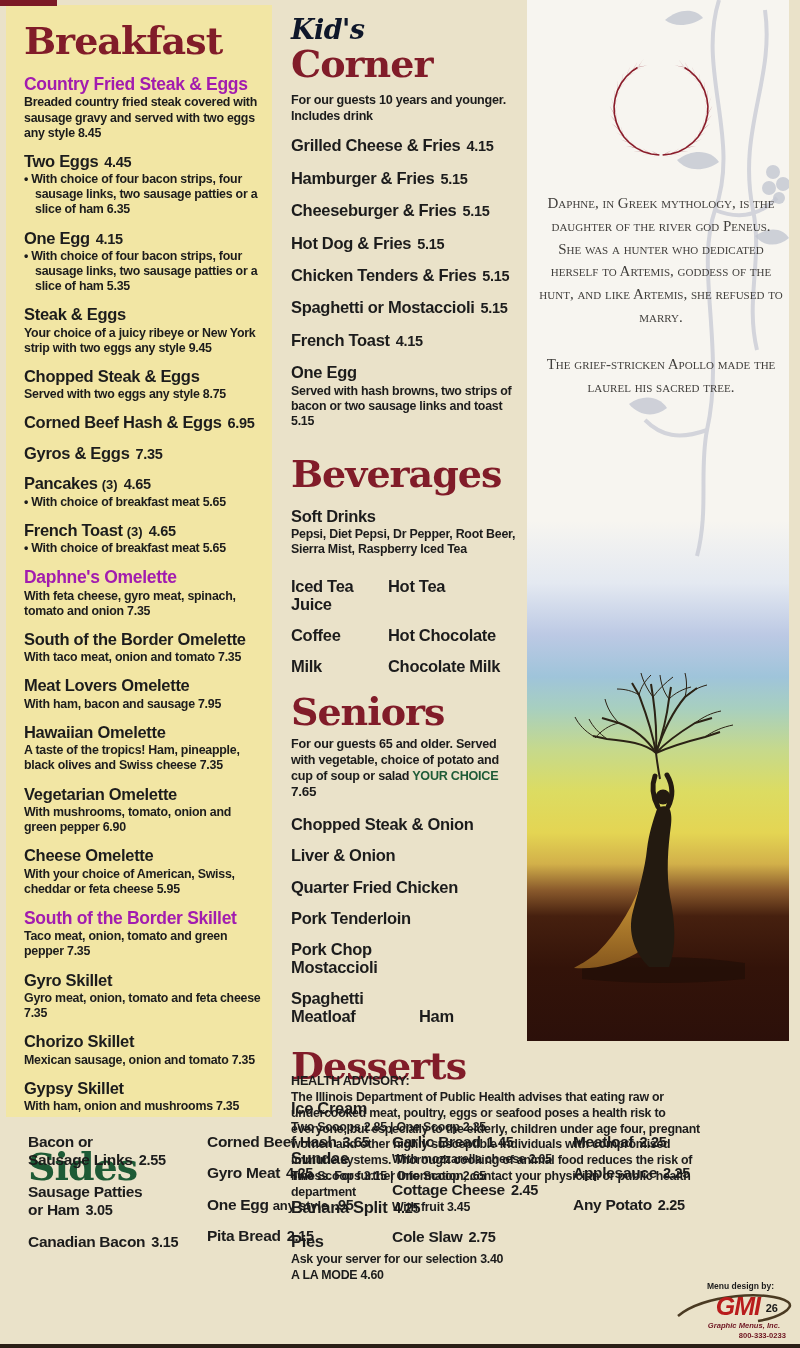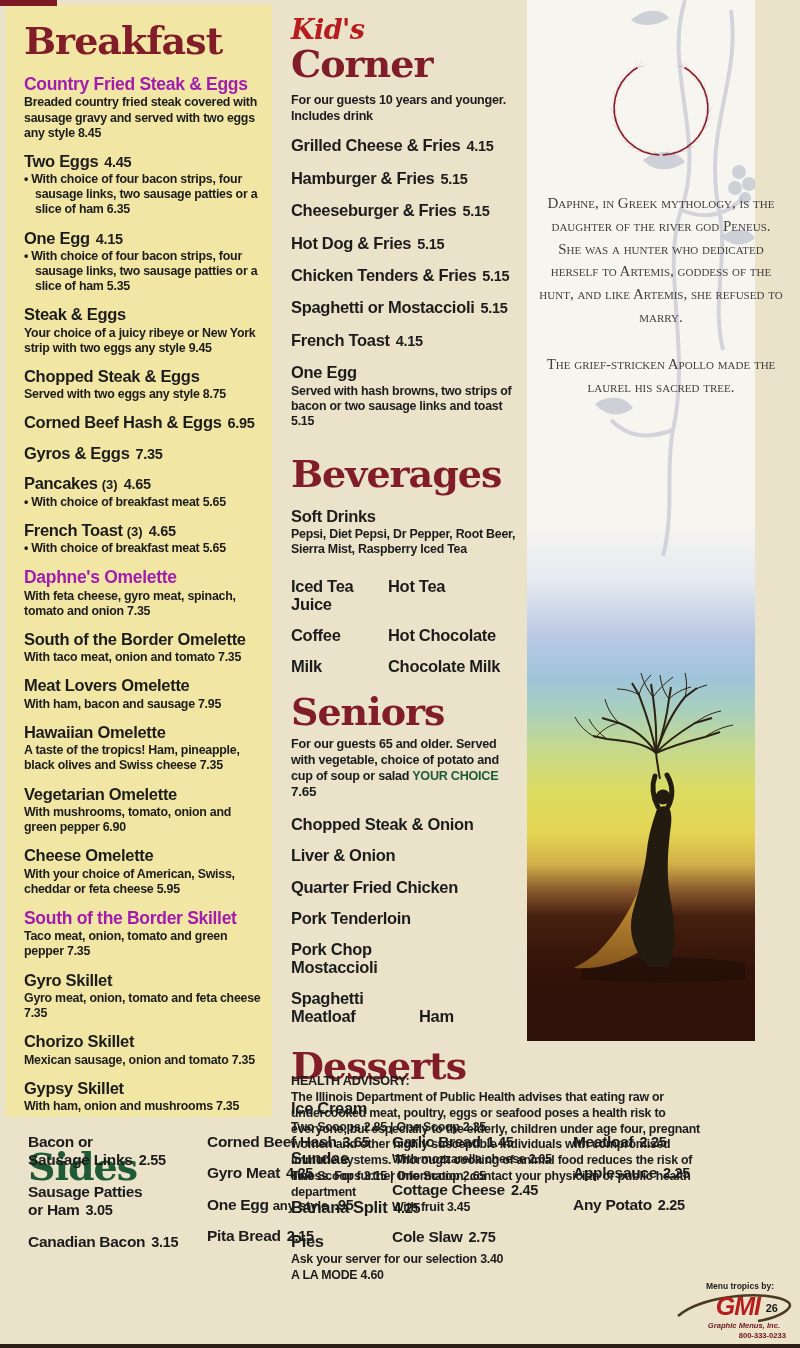--- a/index.html
+++ b/index.html
@@ -1,20 +1,20 @@
 <!DOCTYPE html>
 <html><head>
 <meta charset="utf-8">
 <style>
   html,body{margin:0;padding:0;background:#d8d0b8;}
   .page{position:relative;width:800px;height:1348px;background:#eae2c9;overflow:hidden;
         font-family:"Liberation Sans",sans-serif;color:#1c1c1c;}
   
   .yellow-panel{position:absolute;left:6px;top:5px;width:266px;height:1112px;background:#f2e6a4;}
-  .right-panel{position:absolute;left:527px;top:0;width:228px;height:1041px;
+  .right-panel{position:absolute;left:527px;top:0;width:262px;height:1041px;
     background:linear-gradient(180deg,
       #f7f5f0 0%,#f7f5f0 50%,
       #e4e9f1 56%,#bcc9e4 61%,#9fc4da 65%,#a7cfc0 68%,
       #c6d98c 72%,#dcdc62 76%,#e4d553 80%,#d2b04a 83%,
       #8a5a2c 85.5%,#46200f 88%,#331309 93%,#2c100a 100%);}
   .top-mark{position:absolute;left:0;top:0;width:57px;height:6px;background:#7c1a26;}
   .bottom-edge{position:absolute;left:0;bottom:0;width:100%;height:4px;background:#2b1f16;}
 
   
   .slab{font-family:"DejaVu Serif",serif;font-weight:700;color:#811c29;letter-spacing:-1px;line-height:1;margin:0;}
@@ -31,21 +31,21 @@
   .mi-head{line-height:1.15;}
   .mi-name{font-weight:700;font-size:16.5px;letter-spacing:-0.3px;white-space:pre-line;}
   .mi-name.green{color:#a21caf;font-size:17.5px;}
   .mi-note{font-weight:700;font-size:13px;margin-left:4px;}
   .mi-price{font-weight:700;font-size:14.5px;margin-left:6px;letter-spacing:-0.3px;}
   .mi-desc{font-weight:700;font-size:12.4px;letter-spacing:-0.25px;line-height:1.22;margin-top:1px;}
   .mi-desc.bullet{padding-left:11px;text-indent:-11px;}
   .mi-desc:empty{display:none;}
 
   .kids-top{font-family:"DejaVu Serif",serif;font-style:italic;font-weight:700;
-            font-size:27px;color:#b91c1c;letter-spacing:-0.5px;line-height:1;margin:0;}
+            font-size:27px;color:#0f172a;letter-spacing:-0.5px;line-height:1;margin:0;}
   .intro{font-weight:700;font-size:12.6px;letter-spacing:-0.25px;line-height:1.25;margin:10px 0 12px 0;}
   .mt-head{margin-top:6px;margin-bottom:14px;}
   .sec-gap{margin-top:26px;}
 
   
   .row{font-weight:700;font-size:16.5px;letter-spacing:-0.3px;margin-bottom:13px;line-height:1.1;}
   .row .a{display:inline-block;min-width:97px;}
   .row .b{display:inline-block;min-width:118px;}
   .sen-row .a{min-width:110px;}
   .sen-row .b{min-width:128px;}
@@ -478,21 +478,21 @@
 
       </div>
 
       <div class="mi">
         <div class="mi-head"><span class="mi-name">Any Potato</span><span class="mi-price">2.25</span></div>
 
       </div>
     </div>
 
   <div class="logo">
-    <div class="logo-tag">Menu tropics by:</div>
+    <div class="logo-tag">Menu design by:</div>
     <div class="logo-gmi-wrap">
       <svg class="logo-swoosh" width="120" height="34" viewBox="0 0 120 34">
         <path d="M4,26 C30,4 96,0 114,12 C122,18 104,28 84,31" fill="none" stroke="#4a3a22" stroke-width="2.5"></path>
       </svg>
       <span class="logo-gmi">GMI</span>
       <span class="logo-num">26</span>
     </div>
     <div class="logo-co">Graphic Menus, Inc.</div>
     <div class="logo-ph">800-333-0233</div>
     <div class="logo-web">www.GraphicMenus.com</div>

